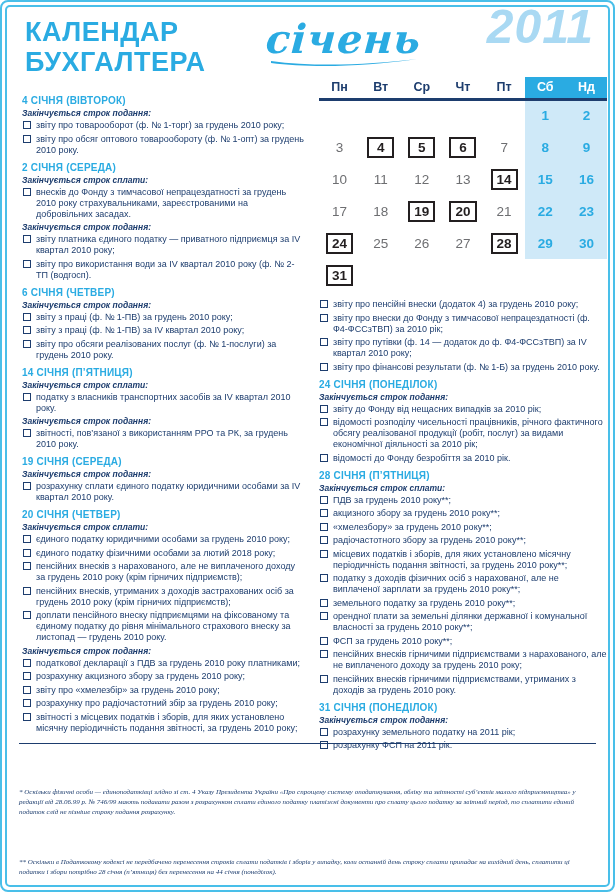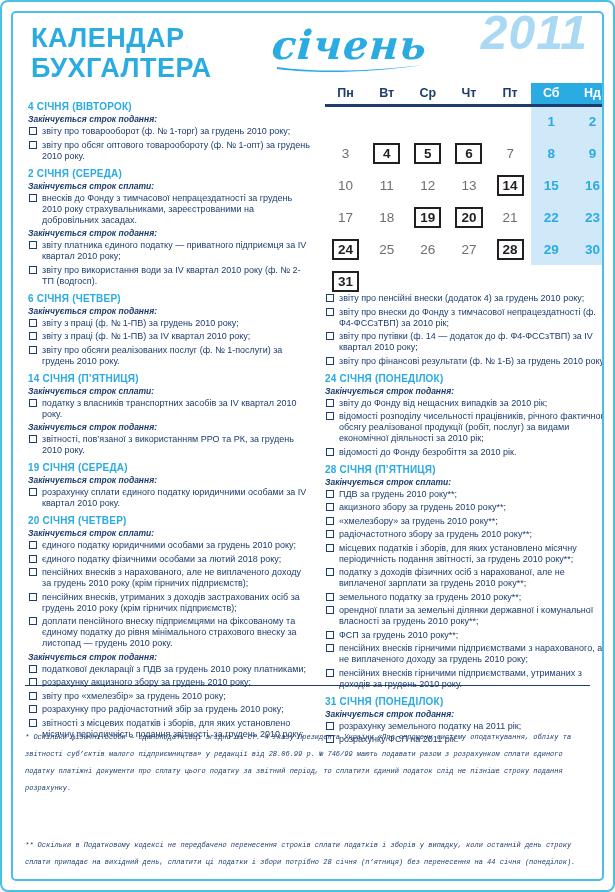--- a/index.html
+++ b/index.html
@@ -1,18 +1,18 @@
 <!DOCTYPE html>
 <html><head>
 <meta charset="utf-8">
 <style>
   * { margin:0; padding:0; box-sizing:border-box; }
   html,body { background:#fff; }
   body { width:615px; height:892px; font-family:"Liberation Sans", sans-serif; }
-  .page { width:615px; height:892px; padding:9px; border:2px solid #49bfe9; border-radius:8px; background:#fff; }
+  .page { width:615px; height:892px; padding:3px; border:2px solid #49bfe9; border-radius:8px; background:#fff; }
   .inner { width:100%; height:100%; border:2px solid #49bfe9; border-radius:5px; position:relative; overflow:hidden; background:#fff; }
 
   .title { position:absolute; left:18px; top:10px; color:#2aabe2; font-weight:bold;
            font-size:27px; line-height:1.12; letter-spacing:.5px; }
   .month-wrap { position:absolute; left:252px; top:8px; width:170px; text-align:center; }
   .month { font-family:"DejaVu Serif", serif; font-style:italic; font-weight:bold;
            font-size:40px; color:#2aabe2; letter-spacing:1px; display:inline-block; transform:skewX(-4deg); }
   .month-swoosh { display:block; margin:-4px auto 0 auto; }
   .year { position:absolute; right:14px; top:-8px; font-size:48px; font-weight:bold;
           color:#a9d9f3; letter-spacing:1px;font-style:italic; }
@@ -23,32 +23,32 @@
             border-bottom:3px solid #1d3d6e; }
   .cal th.wkh { background:#2aabe2; color:#fff; }
   .cal td { height:32px; text-align:center; font-size:13.5px; color:#6d6e71; }
   .cal td.wk { background:#cfe9f8; }
   .cal td.wknum { color:#2aabe2; font-weight:bold; }
   .boxed { display:inline-block; border:2px solid #231f20; color:#231f20; font-weight:bold;
            padding:1px 4px; min-width:27px; background:#fff; }
 
   .col { position:absolute; }
   .col-left { left:15px; top:76px; width:284px; }
-  .col-right { left:312px; top:280px; width:288px; }
+  .col-right { left:312px; top:292px; width:288px; }
   .date-heading { color:#2aabe2; font-weight:bold; font-size:10px; margin:6px 0 2px 0; letter-spacing:.2px; }
   .section:first-child .date-heading { margin-top:12px; }
   .block-label { color:#1d3d6e; font-weight:bold; font-style:italic; font-size:8.5px; margin:2px 0; }
   .item { display:flex; margin:0 0 2.5px 0; }
   .checkbox { flex:0 0 auto; width:8px; height:8px; border:1px solid #1d3d6e; margin:1px 5px 0 1px; background:#fff; }
   .item-text { font-size:9px; line-height:11px; color:#1d3d6e; }
 
   .footnotes { position:absolute; left:12px; right:12px; bottom:6px;
                border-top:1.5px solid #1d3d6e; padding-top:3px; }
-  .footnote { font-size:7px; line-height:17px; color:#1d3d6e; font-style:italic;
-              font-family:Liberation Mono, monospace; margin-bottom:2px;margin-top:40px; }
+  .footnote { font-size:7px; line-height:10px; color:#1d3d6e; font-style:italic;
+              font-family:Liberation Serif, serif; margin-bottom:2px;margin-top:40px; }
 </style>
 </head>
 <body>
 
 <div class="page">
   <div class="inner">
 
     <div class="title">
       <div>КАЛЕНДАР</div>
       <div>БУХГАЛТЕРА</div>

